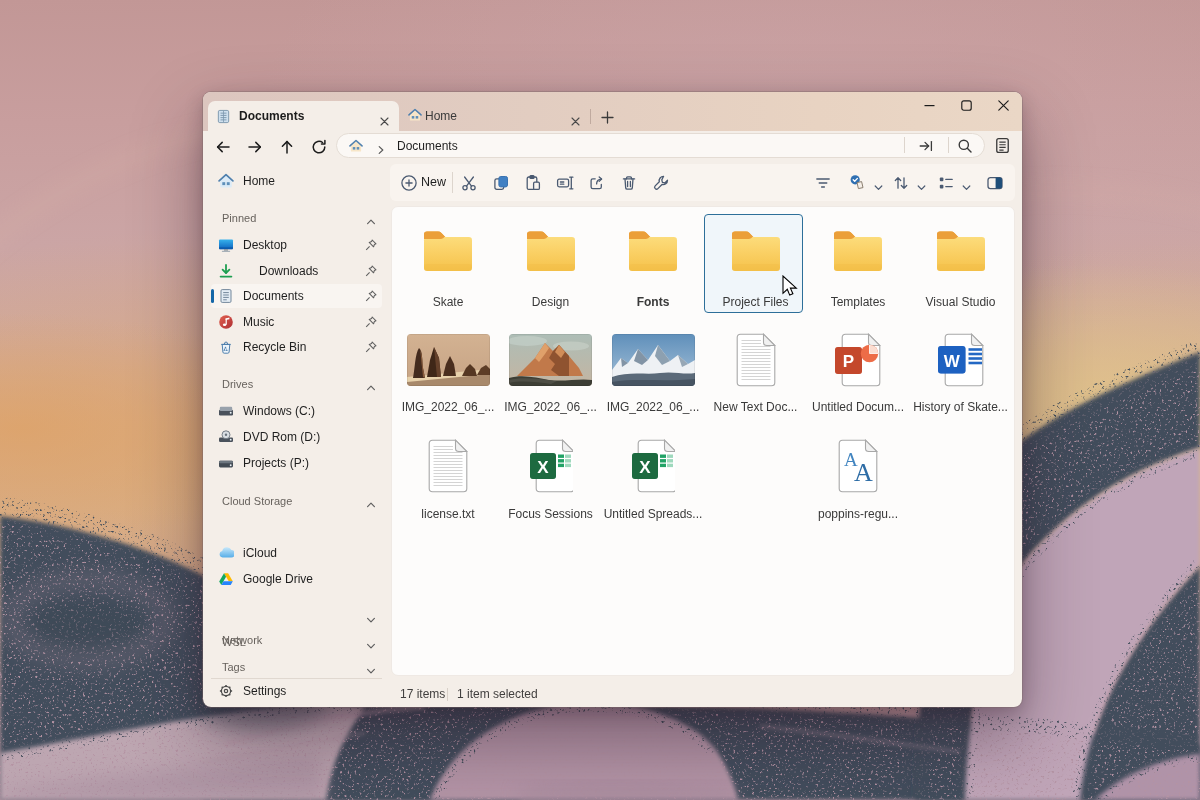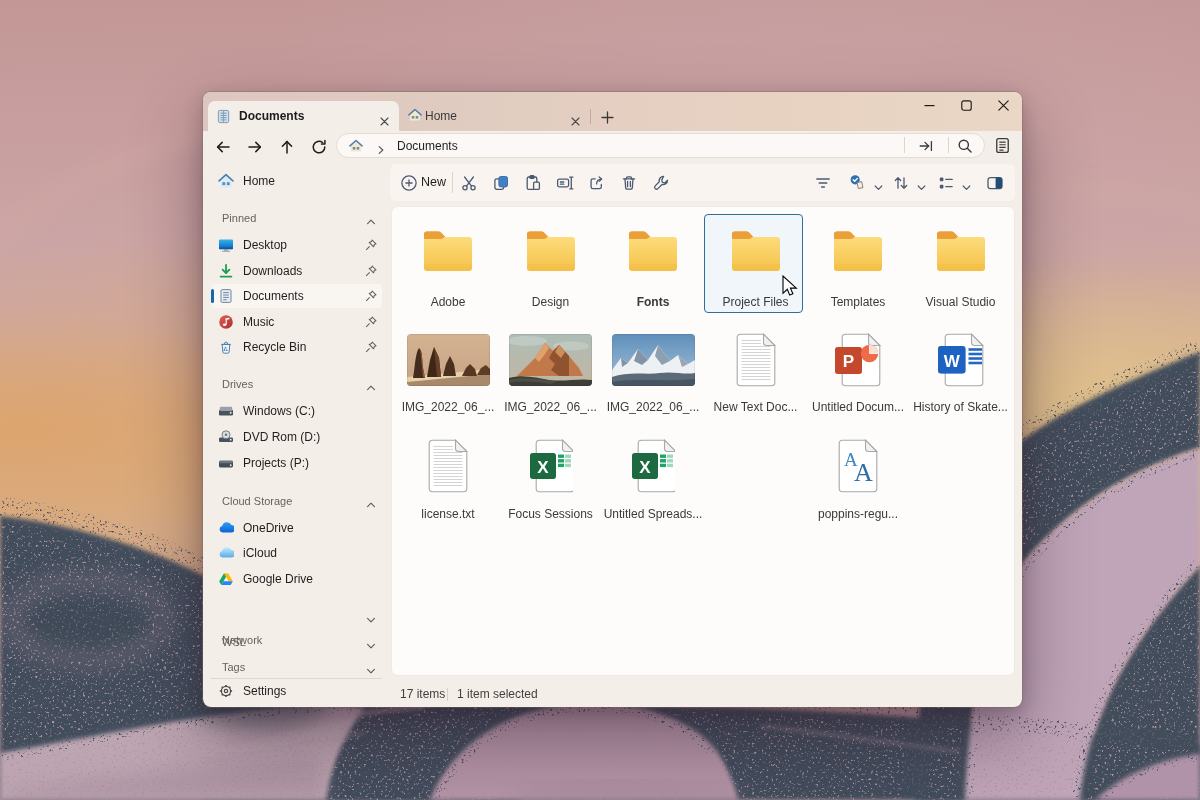--- a/index.html
+++ b/index.html
@@ -414,21 +414,21 @@
     <div class="shdr" style="top:48px;">Pinned</div>
     <div class="srow" style="top:69px;">
         <span class="sic"><svg width="16" height="16" viewBox="0 0 16 16">
             <rect x="1" y="2.6" width="14" height="9.6" rx="1" fill="url(#scr)"></rect>
             <rect x="1" y="10.2" width="14" height="2" rx="0.4" fill="#0b4f9c" opacity="0.55"></rect>
             <rect x="6" y="12.2" width="4" height="1.5" fill="#8b949c"></rect>
             <rect x="3.8" y="13.7" width="8.4" height="1.2" rx="0.6" fill="#a7b0b8"></rect>
           </svg></span>
         <span class="stxt">Desktop</span>
       </div>
-    <div class="srow" style="top:95px;">
+    <div class="srow" style="top:95px;gap:16px;">
         <span class="sic"><svg width="16" height="16" viewBox="0 0 16 16">
             <g stroke="#1d9e50" stroke-width="1.8" fill="none" stroke-linecap="round" stroke-linejoin="round">
               <path d="M8,2 V9.8"></path>
               <path d="M4.6,6.6 L8,10 L11.4,6.6"></path>
               <path d="M2.6,13.6 H13.4"></path>
             </g>
           </svg></span>
         <span class="stxt">Downloads</span>
       </div>
     <div class="srow" style="top:120px; background:#f9f5f1; border-radius:4px;">
@@ -482,26 +482,20 @@
       </div>
     <div class="srow" style="top:287px;">
         <span class="sic"><svg width="16" height="16" viewBox="0 0 16 16">
             <rect x="1" y="5.8" width="14" height="6.6" rx="1.3" fill="#434b54"></rect>
             <rect x="1" y="5.8" width="14" height="2.4" rx="1.2" fill="#6d767f"></rect>
             <circle cx="12.7" cy="10.2" r="0.95" fill="#e8f0f5"></circle>
           </svg></span>
         <span class="stxt">Projects (P:)</span>
       </div>
     <div class="shdr" style="top:331px;">Cloud Storage</div>
-    <div class="srow" style="top:352px;">
-        <span class="sic"><svg width="16" height="16" viewBox="0 0 16 16">
-            <path d="M4.5,12.4 a3.3,3.3 0 0 1 -0.3,-6.5 a4.9,4.9 0 0 1 9.2,-0.9 a3.4,3.4 0 0 1 -0.5,7.4 Z" fill="url(#od)"></path>
-          </svg></span>
-        <span class="stxt">OneDrive</span>
-      </div>
     <div class="srow" style="top:377px;">
         <span class="sic"><svg width="16" height="16" viewBox="0 0 16 16">
             <path d="M4.5,12.4 a3.3,3.3 0 0 1 -0.3,-6.5 a4.9,4.9 0 0 1 9.2,-0.9 a3.4,3.4 0 0 1 -0.5,7.4 Z" fill="url(#icl)"></path>
           </svg></span>
         <span class="stxt">iCloud</span>
       </div>
     <div class="srow" style="top:403px;">
         <span class="sic"><svg width="16" height="16" viewBox="0 0 16 16">
             <path d="M6,2.2 h4.1 l4.7,8.1 h-4.1 Z" fill="#ffba00"></path>
             <path d="M6,2.2 L1.2,10.5 l2.1,3.6 L8.1,5.8 Z" fill="#11a861"></path>
@@ -584,21 +578,21 @@
     <div id="seltile"></div>
     <div class="tile" style="left:7px; top:8px;">
         <div class="ticon">
           <svg width="52" height="47" viewBox="0 0 52 47">
             <path fill="#eb9f39" d="M2,11 L2,7.6 Q2,4.6 5,4.6 L16,4.6 Q18,4.6 19.4,6 L22.8,9.4 Q23.4,10 24.2,10 L2,10 Z"></path>
             <rect x="2" y="10" width="48" height="34" rx="3.2" fill="url(#fg)"></rect>
             <path fill="#eb9f39" d="M2,12 L2,7.6 Q2,4.6 5,4.6 L16,4.6 Q18,4.6 19.4,6 L22.8,9.4 Q21.5,11.8 19,12 L2,12 Z"></path>
             <rect x="2" y="37" width="48" height="7" rx="3.2" fill="#f0ba45" opacity="0.35"></rect>
           </svg>
         </div>
-        <div class="tlabel">Adobe</div>
+        <div class="tlabel">Skate</div>
       </div>
     <div class="tile" style="left:109.5px; top:8px;">
         <div class="ticon">
           <svg width="52" height="47" viewBox="0 0 52 47">
             <path fill="#eb9f39" d="M2,11 L2,7.6 Q2,4.6 5,4.6 L16,4.6 Q18,4.6 19.4,6 L22.8,9.4 Q23.4,10 24.2,10 L2,10 Z"></path>
             <rect x="2" y="10" width="48" height="34" rx="3.2" fill="url(#fg)"></rect>
             <path fill="#eb9f39" d="M2,12 L2,7.6 Q2,4.6 5,4.6 L16,4.6 Q18,4.6 19.4,6 L22.8,9.4 Q21.5,11.8 19,12 L2,12 Z"></path>
             <rect x="2" y="37" width="48" height="7" rx="3.2" fill="#f0ba45" opacity="0.35"></rect>
           </svg>
         </div>

